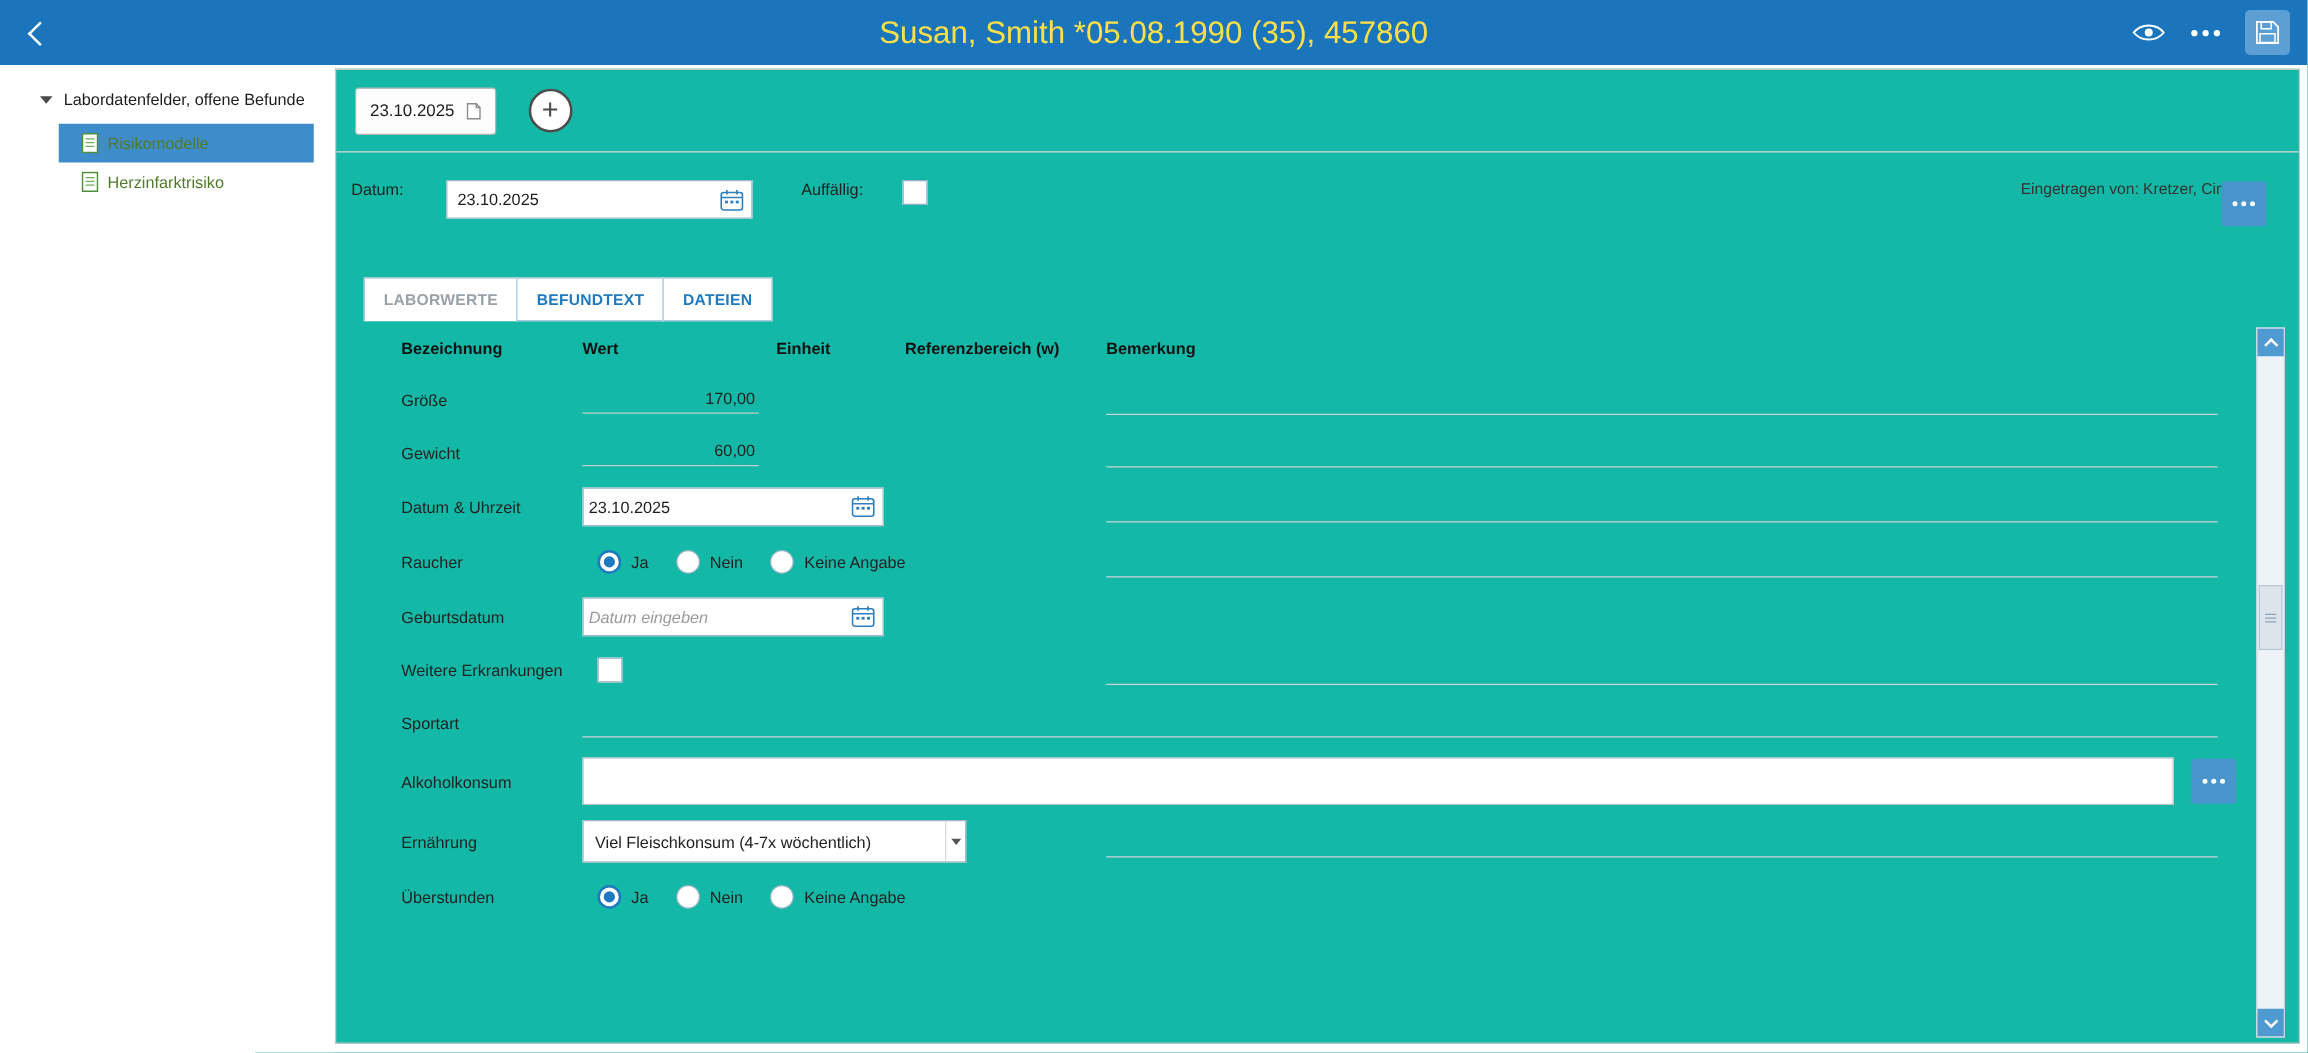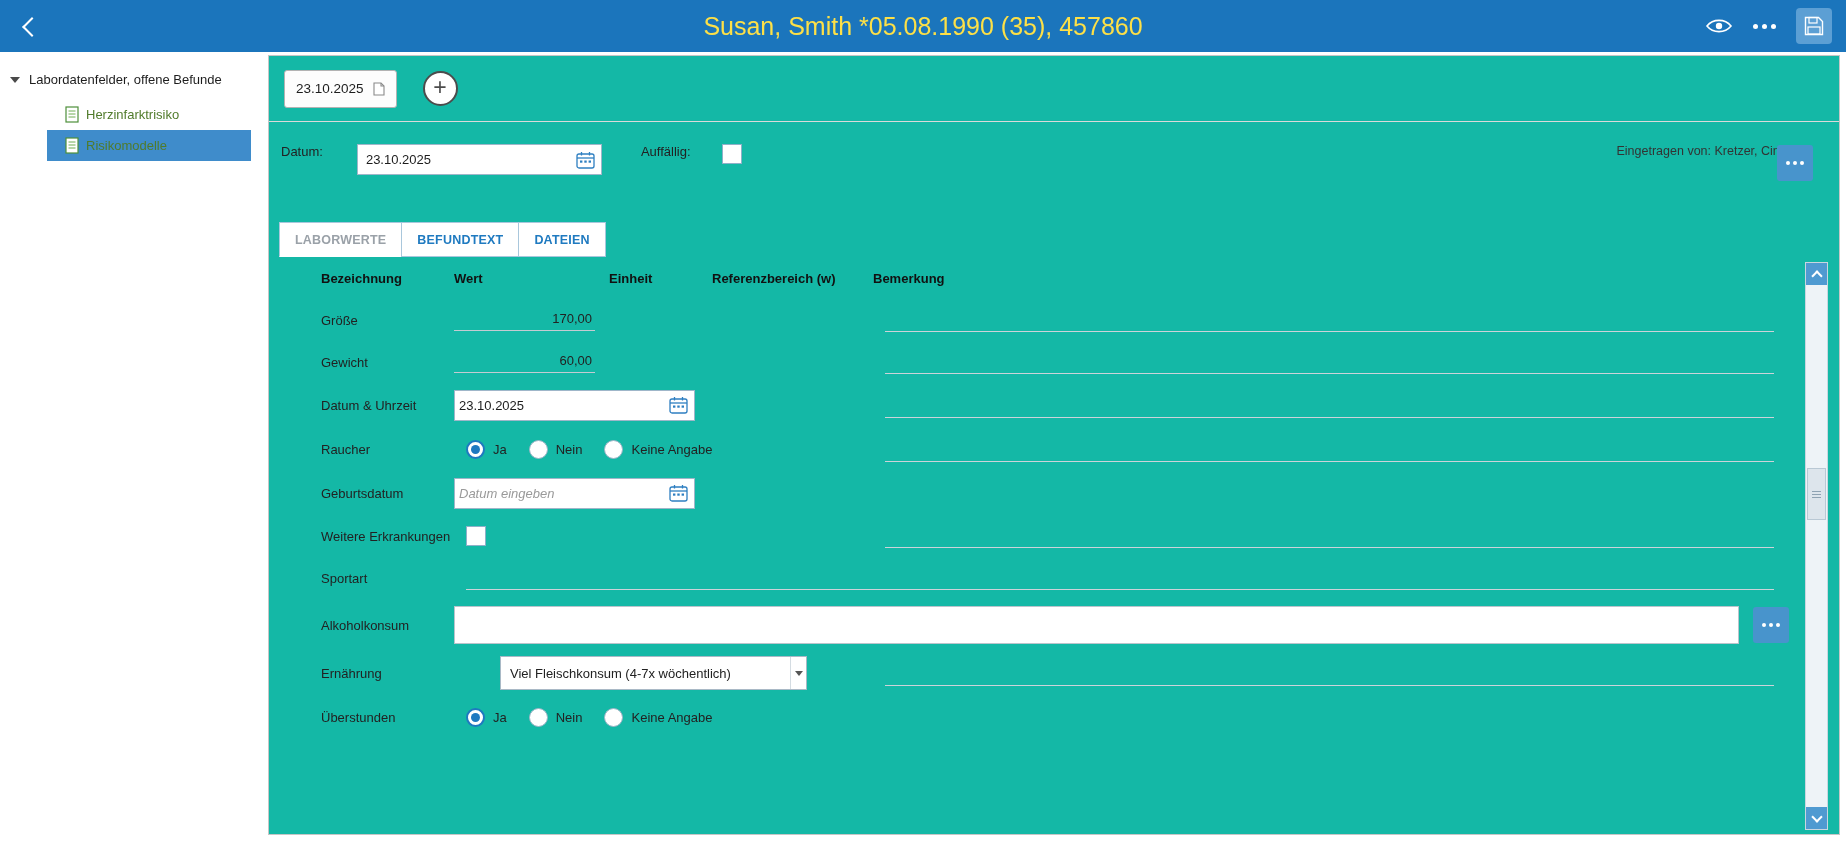--- a/index.html
+++ b/index.html
@@ -20,21 +20,21 @@
   .hicons { position:absolute; right:14px; top:0; height:52px; display:flex; align-items:center; gap:20px; }
   .eye-btn, .hmore-btn { display:flex; align-items:center; justify-content:center; cursor:pointer; }
   .hdots { display:flex; gap:4px; }
   .hdots i { width:5px; height:5px; border-radius:50%; background:#fff; }
   .save-btn { width:36px; height:36px; border-radius:4px; background:#5c9fd4;
     display:flex; align-items:center; justify-content:center; cursor:pointer; }
 
   
   .sidebar { position:absolute; left:0; top:52px; width:268px; bottom:0; background:#fff; }
   .tree-root { display:flex; align-items:center; gap:9px; padding:20px 0 12px 10px;
-    font-size:13px; color:#1d1d1d; cursor:pointer; }
+    font-size:13px; color:#1d1d1d; cursor:pointer;margin-left:22px; }
   .tri-down { width:0; height:0; border-left:5px solid transparent; border-right:5px solid transparent;
     border-top:6px solid #4a4a4a; }
   .tree-item { margin-left:47px; width:204px; height:31px; display:flex; align-items:center; gap:7px;
     padding-left:18px; font-size:13px; color:#507b2b; cursor:pointer; }
   .tree-item.selected { background:#3f8ccb; }
   .doc-icon { flex:none; display:flex; }
 
   
   .panel { position:absolute; left:268px; top:55px; width:1572px; height:780px;
     border:1px solid #c6c6c6; background:#14b8a6; overflow:hidden; }
@@ -64,37 +64,37 @@
     display:flex; align-items:center; justify-content:center; cursor:pointer; flex:none; }
   .bdots { display:flex; gap:3px; }
   .bdots i { width:4px; height:4px; border-radius:50%; background:#fff; }
   .top-more { position:absolute; right:26px; top:1px; }
 
   
   .tabs { margin:40px 0 0 10px; display:flex; }
   .tab { height:35px; border:1px solid #a9c7dc; margin-left:-1px; padding:0 15px;
     display:flex; align-items:center; font-size:12.5px; font-weight:bold; color:#1f7ac0;
     background:#fff; cursor:pointer; letter-spacing:.2px; }
-  .tab:first-child { margin-left:0; }
+  .tab:first-child { margin-left:12px; }
   .tab.active { color:#9aa1a8; border-bottom-color:transparent; }
 
   
   .table { padding:0 65px 0 52px; position:relative; }
   .thead { display:flex; align-items:center; min-height:42px; font-size:13px; font-weight:bold; color:#111; }
-  .c1 { width:133px; flex:none; }
+  .c1 { width:145px; flex:none; }
   .c2 { width:155px; flex:none; }
   .c3 { width:103px; flex:none; }
   .c4 { width:161px; flex:none; }
   .c5 { flex:1; }
   .frow { display:flex; align-items:center; min-height:42px; position:relative; font-size:13px; }
   .row-date { min-height:44px;align-items:center; }
   .row-radio { min-height:44px; }
   .row-medik { min-height:120px; }
   .row-alk { min-height:52px; }
-  .row-sel { min-height:44px;gap:46px; }
+  .row-sel { min-height:44px; }
   .bem-line { position:absolute; left:564px; right:0; bottom:9px; border-bottom:1px solid #ccd3d9; cursor:text; }
   .sport-line { left:145px; }
   .val-field { width:141px; flex:none; text-align:right; border-bottom:1px solid #c3cbd2;
     padding:2px 3px 4px 2px; cursor:text; }
   .d-field { width:241px; }
   .radios { display:flex; align-items:center; margin-left:12px; }
   .radio { width:19px; height:19px; border-radius:50%; border:1px solid #9db4c6; background:#fff;
     position:relative; flex:none; cursor:pointer; }
   .radio.sel { border:2px solid #1e79c0; }
   .radio.sel::after { content:""; position:absolute; inset:3px; border-radius:50%; background:#1e79c0; }
@@ -161,41 +161,41 @@
       </svg>
     </div>
   </div>
 </div>
 
 <div class="sidebar">
   <div class="tree-root">
     <span class="tri-down"></span>
     <span>Labordatenfelder, offene Befunde</span>
   </div>
+  <div class="tree-item selected">
+    <span class="doc-icon">
+      <svg width="14" height="17" viewBox="0 0 14 17">
+        <rect x="1" y="1" width="12" height="15" fill="#fff" stroke="#4e8f3a" stroke-width="1.2"></rect>
+        <line x1="3.5" y1="5" x2="10.5" y2="5" stroke="#6fae53" stroke-width="1"></line>
+        <line x1="3.5" y1="8" x2="10.5" y2="8" stroke="#6fae53" stroke-width="1"></line>
+        <line x1="3.5" y1="11" x2="10.5" y2="11" stroke="#6fae53" stroke-width="1"></line>
+      </svg>
+    </span>
+    <span>Risikomodelle</span>
+  </div>
   <div class="tree-item">
     <span class="doc-icon">
       <svg width="14" height="17" viewBox="0 0 14 17">
         <rect x="1" y="1" width="12" height="15" fill="#fff" stroke="#4e8f3a" stroke-width="1.2"></rect>
         <line x1="3.5" y1="5" x2="10.5" y2="5" stroke="#6fae53" stroke-width="1"></line>
         <line x1="3.5" y1="8" x2="10.5" y2="8" stroke="#6fae53" stroke-width="1"></line>
         <line x1="3.5" y1="11" x2="10.5" y2="11" stroke="#6fae53" stroke-width="1"></line>
       </svg>
     </span>
     <span>Herzinfarktrisiko</span>
-  </div>
-  <div class="tree-item selected">
-    <span class="doc-icon">
-      <svg width="14" height="17" viewBox="0 0 14 17">
-        <rect x="1" y="1" width="12" height="15" fill="#fff" stroke="#4e8f3a" stroke-width="1.2"></rect>
-        <line x1="3.5" y1="5" x2="10.5" y2="5" stroke="#6fae53" stroke-width="1"></line>
-        <line x1="3.5" y1="8" x2="10.5" y2="8" stroke="#6fae53" stroke-width="1"></line>
-        <line x1="3.5" y1="11" x2="10.5" y2="11" stroke="#6fae53" stroke-width="1"></line>
-      </svg>
-    </span>
-    <span>Risikomodelle</span>
   </div>
 </div>
 
 <div class="panel">
 
   <div class="chip-bar">
     <div class="date-chip">
       <span>23.10.2025</span>
       <svg width="12" height="14" viewBox="0 0 12 14">
         <path d="M1 1 h7 l3 3 v9 h-10 z" fill="#fff" stroke="#8a8a8a" stroke-width="1.1"></path>

